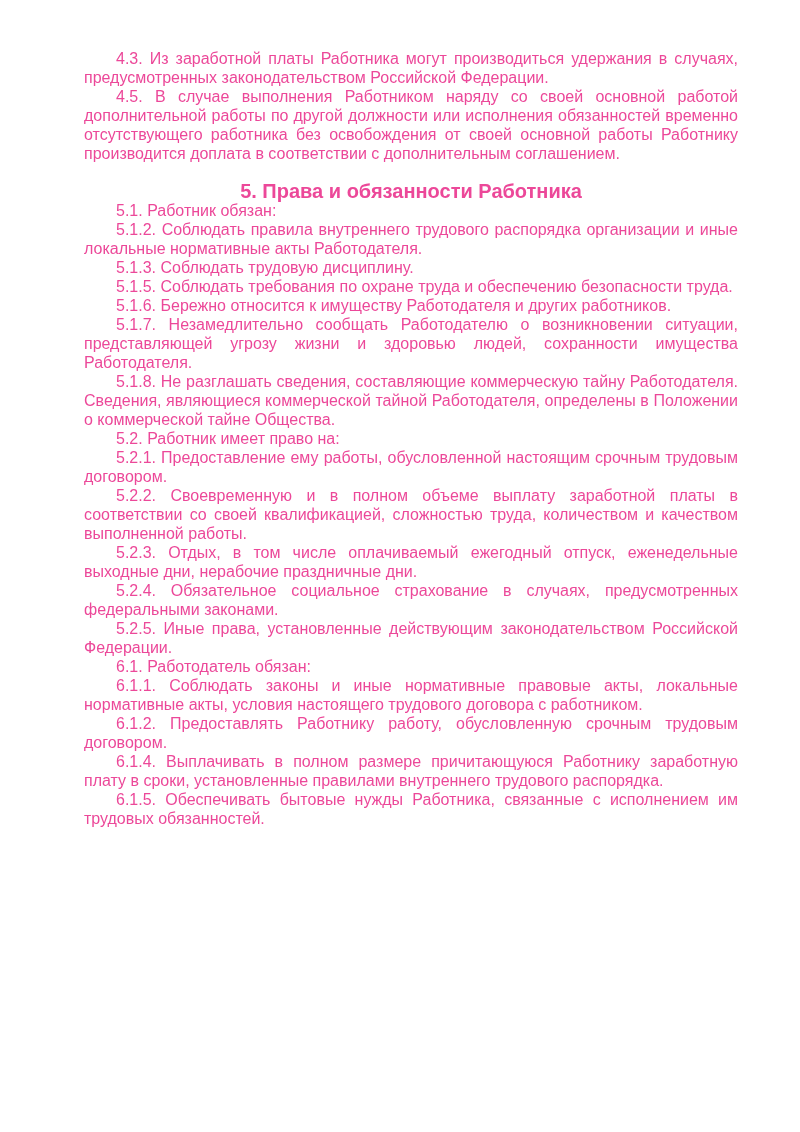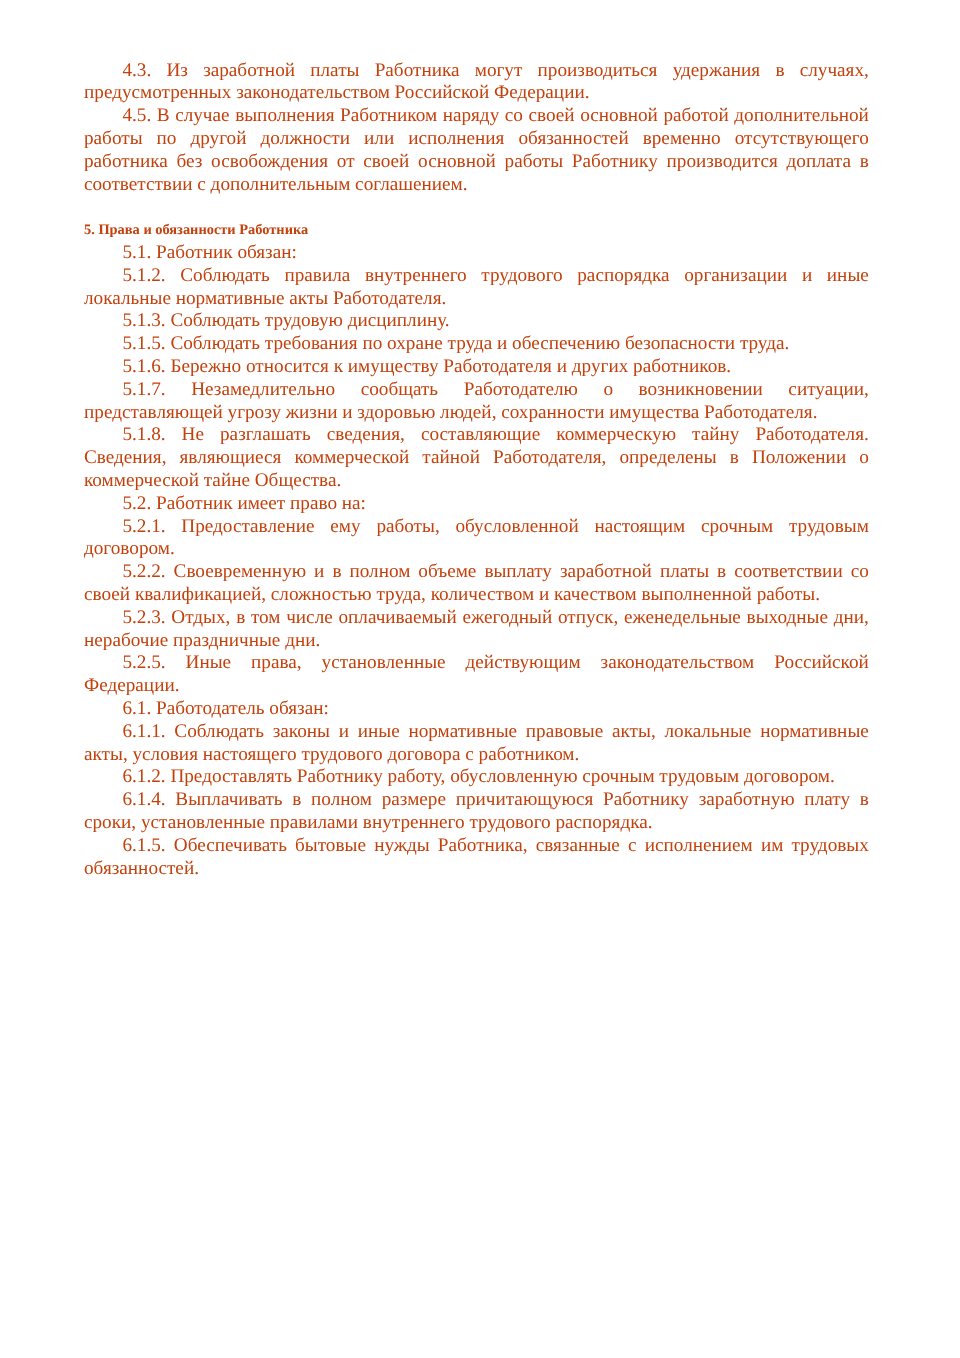--- a/index.html
+++ b/index.html
@@ -8,38 +8,39 @@
   }
   body {
     width: 800px;
     height: 1132px;
     background: #ffffff;
     position: relative;
     overflow: hidden;
   }
   .page {
     position: absolute;
-    left: 70px;
+    left: 84px;
     top: 49px;
     width: 654px;
-    color: #c2410c;
-    font-family: Liberation Serif, serif;
+    color: #ec4899;
+    font-family: Liberation Sans, sans-serif;
     font-size: 16px;
     line-height: 19px;
     text-align: justify;
   }
   .para {
     margin: 0;
     text-indent: 32px;
   }
   .heading {
     margin: 19px 0 0 0;
+    text-align: center;
     text-indent: 0;
     font-weight: bold;
-    font-size: 12px;
+    font-size: 20px;
     line-height: 19px;
   }
 </style>
 </head>
 <body>
 
 <div class="page">
 
   <p class="para">4.3. Из заработной платы Работника могут производиться удержания в случаях, предусмотренных законодательством Российской Федерации.</p>
   <p class="para">4.5. В случае выполнения Работником наряду со своей основной работой дополнительной работы по другой должности или исполнения обязанностей временно отсутствующего работника без освобождения от своей основной работы Работнику производится доплата в соответствии с дополнительным соглашением.</p>
@@ -49,20 +50,21 @@
   <p class="para">5.1.2. Соблюдать правила внутреннего трудового распорядка организации и иные локальные нормативные акты Работодателя.</p>
   <p class="para">5.1.3. Соблюдать трудовую дисциплину.</p>
   <p class="para">5.1.5. Соблюдать требования по охране труда и обеспечению безопасности труда.</p>
   <p class="para">5.1.6. Бережно относится к имуществу Работодателя и других работников.</p>
   <p class="para">5.1.7. Незамедлительно сообщать Работодателю о возникновении ситуации, представляющей угрозу жизни и здоровью людей, сохранности имущества Работодателя.</p>
   <p class="para">5.1.8. Не разглашать сведения, составляющие коммерческую тайну Работодателя. Сведения, являющиеся коммерческой тайной Работодателя, определены в Положении о коммерческой тайне Общества.</p>
   <p class="para">5.2. Работник имеет право на:</p>
   <p class="para">5.2.1. Предоставление ему работы, обусловленной настоящим срочным трудовым договором.</p>
   <p class="para">5.2.2. Своевременную и в полном объеме выплату заработной платы в соответствии со своей квалификацией, сложностью труда, количеством и качеством выполненной работы.</p>
   <p class="para">5.2.3. Отдых, в том числе оплачиваемый ежегодный отпуск, еженедельные выходные дни, нерабочие праздничные дни.</p>
+  <p class="para">5.2.4. Обязательное социальное страхование в случаях, предусмотренных федеральными законами.</p>
   <p class="para">5.2.5. Иные права, установленные действующим законодательством Российской Федерации.</p>
 
   <p class="para">6.1. Работодатель обязан:</p>
   <p class="para">6.1.1. Соблюдать законы и иные нормативные правовые акты, локальные нормативные акты, условия настоящего трудового договора с работником.</p>
   <p class="para">6.1.2. Предоставлять Работнику работу, обусловленную срочным трудовым договором.</p>
   <p class="para">6.1.4. Выплачивать в полном размере причитающуюся Работнику заработную плату в сроки, установленные правилами внутреннего трудового распорядка.</p>
   <p class="para">6.1.5. Обеспечивать бытовые нужды Работника, связанные с исполнением им трудовых обязанностей.</p>
 
 </div>
 

